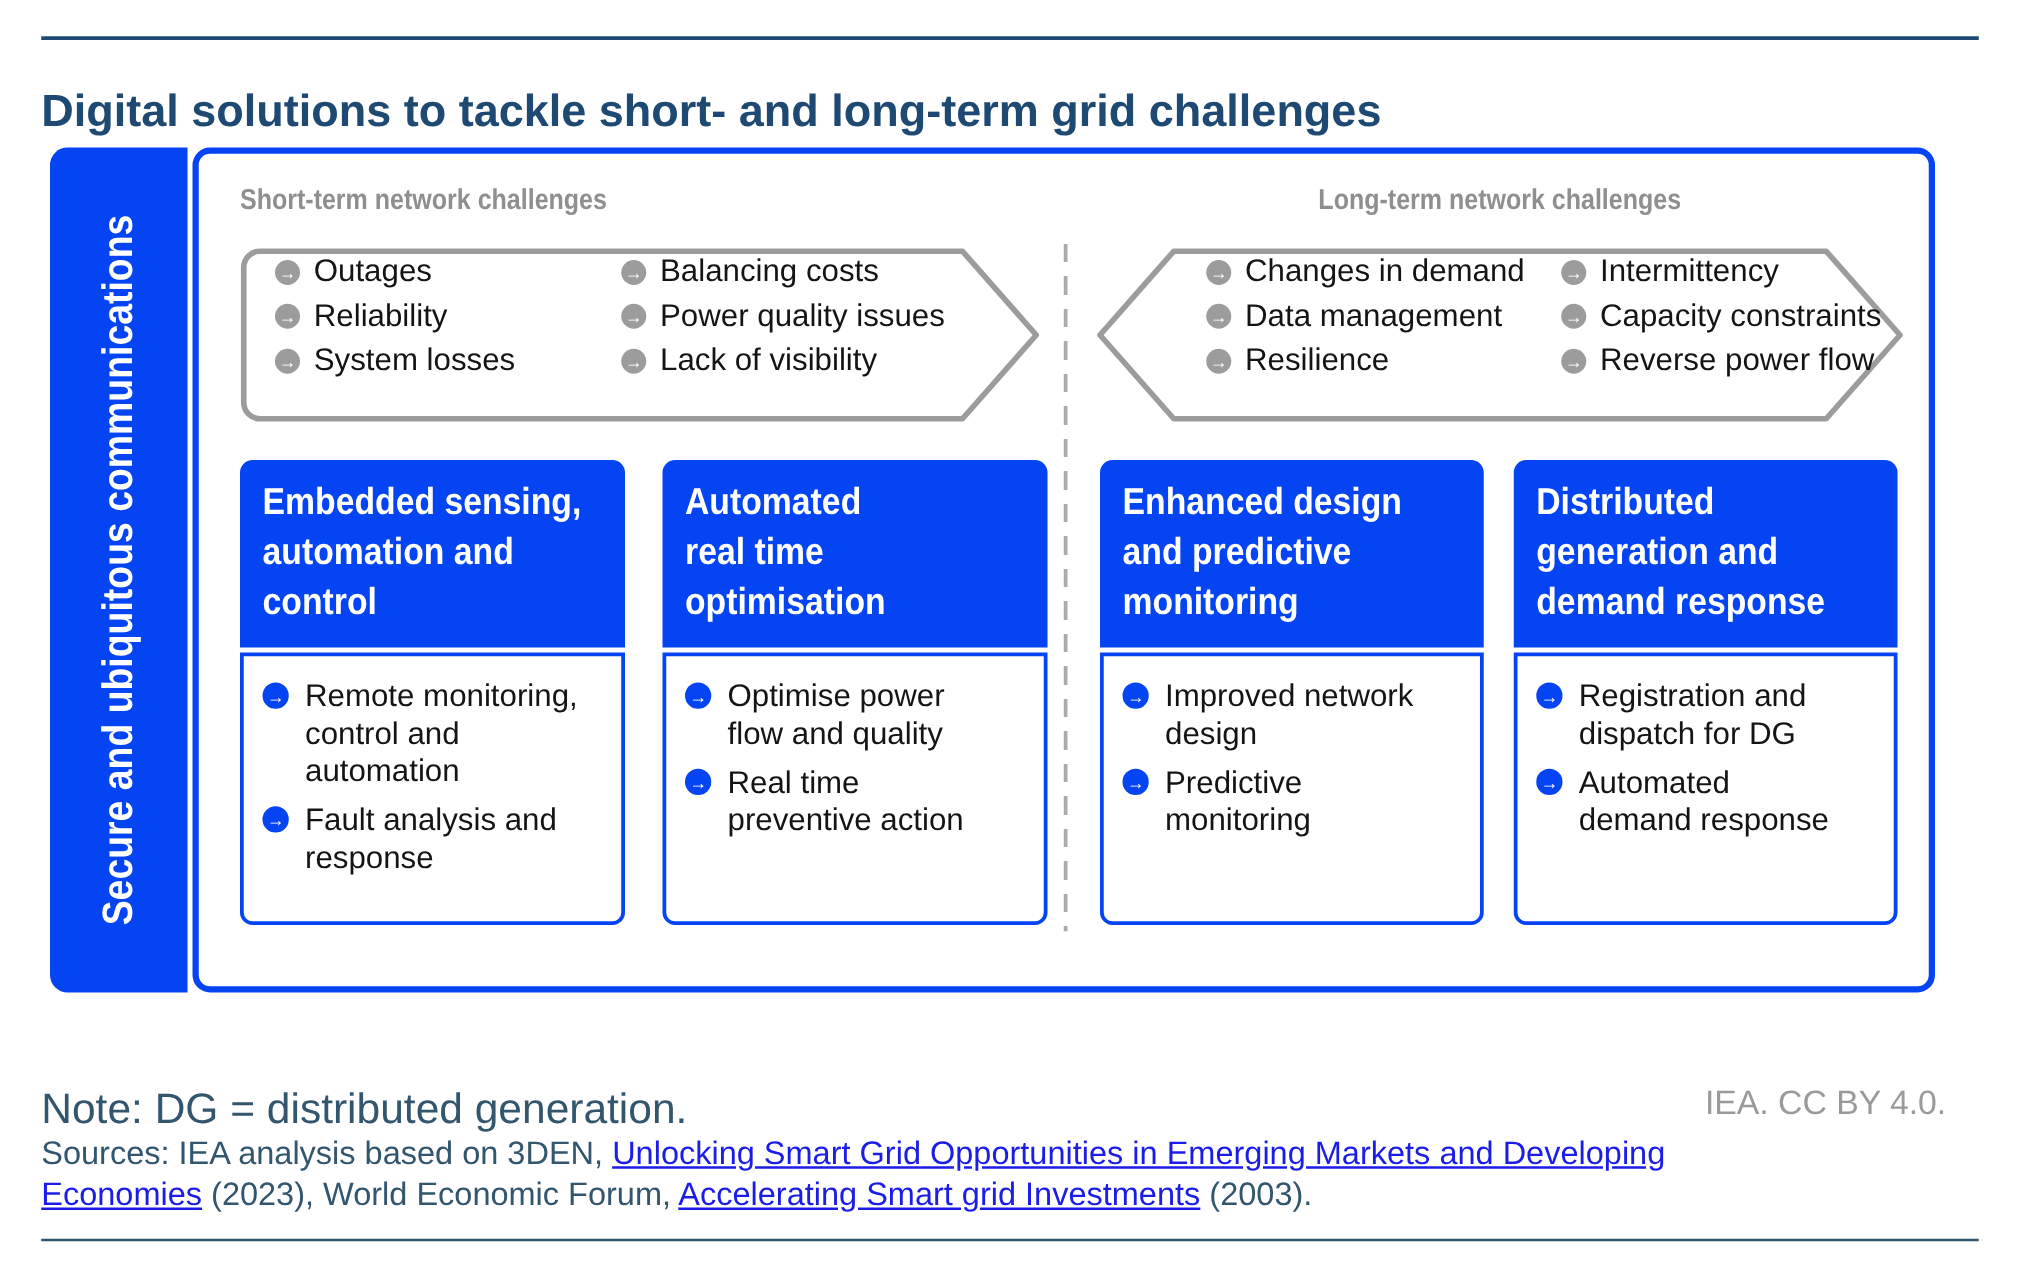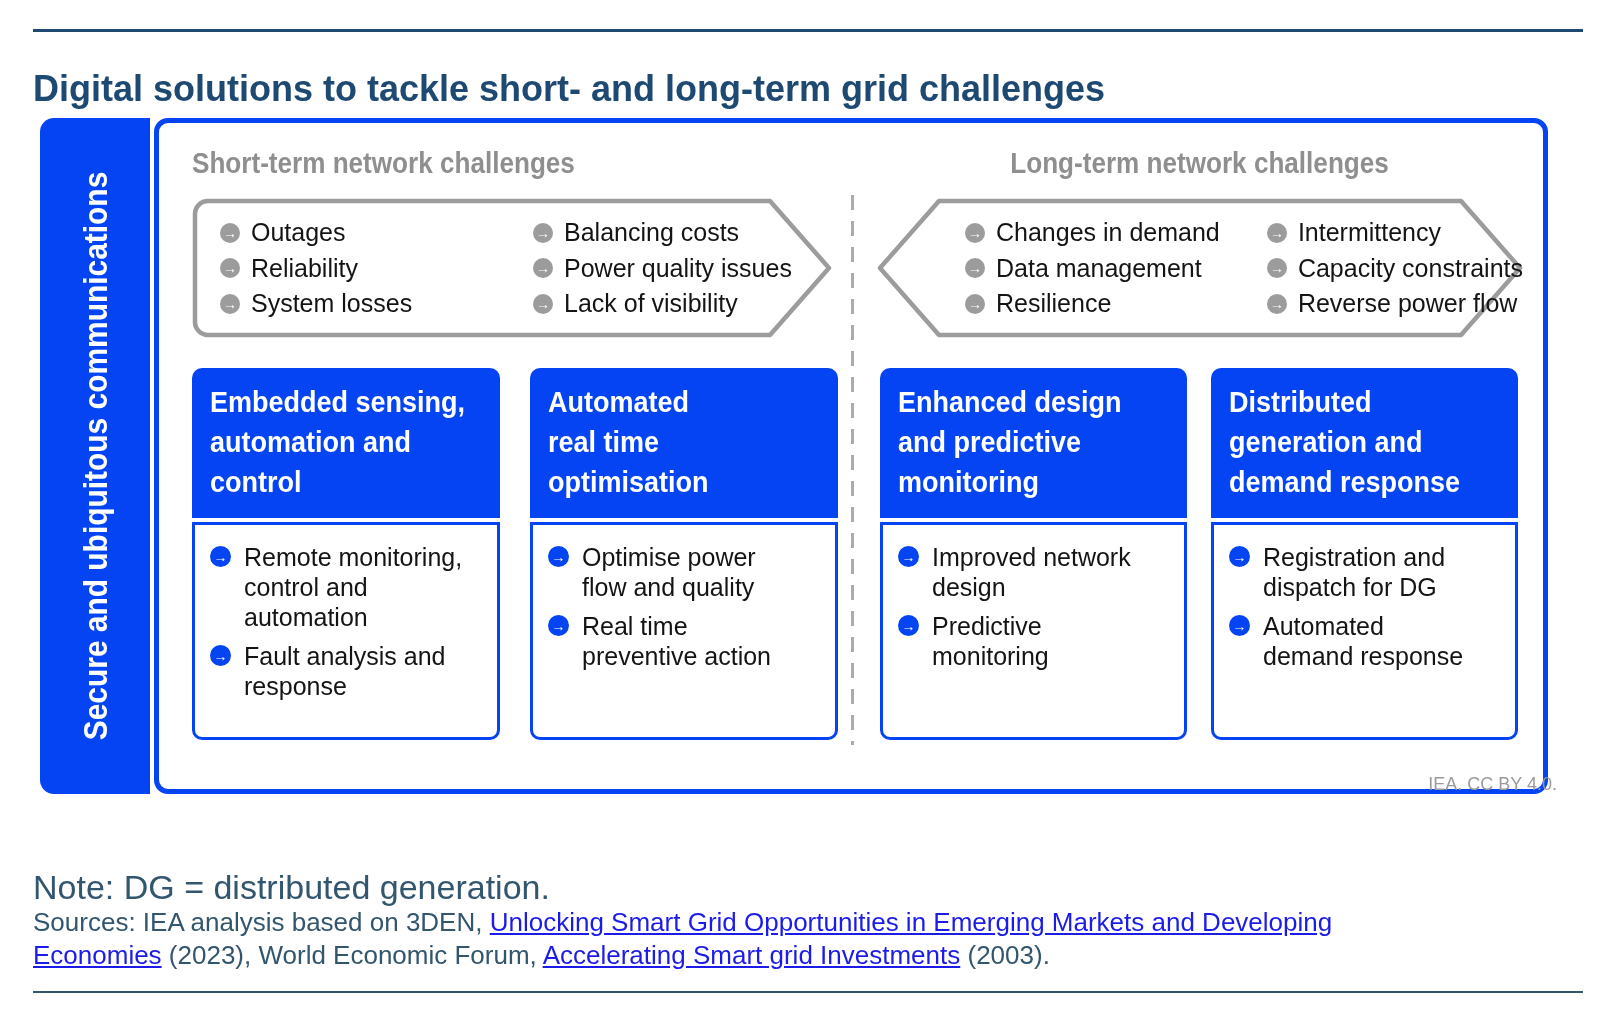--- a/index.html
+++ b/index.html
@@ -30,33 +30,33 @@
     white-space:nowrap; color:#ffffff; font-weight:bold; font-size:34px;
   }
 
   .panel {
     position:absolute; left:114px; top:0; width:1394px; height:676px;
     background:#ffffff; border:5px solid #0444F2; border-radius:14px;
     box-sizing:border-box;
   }
 
   .section-heading {
-    position:absolute; top:28px; font-size:30px; font-weight:bold; color:#8F8F8F;
+    position:absolute; top:28px; font-size:23px; font-weight:bold; color:#8F8F8F;
   }
   .cond { display:inline-block; transform:scaleX(0.87); transform-origin:0 50%; white-space:nowrap; }
   .section-heading.short { left:152px; }
   .section-heading.long  { left:837px; width:646px; text-align:center; }
   .section-heading.long .cond { transform-origin:50% 50%; }
 
   
   .chal-box { position:absolute; top:80px; height:140px; }
   .chal-box.short { left:152px; width:640px; }
   .chal-box.long  { left:837px; width:646px; }
   .chal-box svg { position:absolute; left:0; top:0; }
-  .chal-cols { position:absolute; inset:0; display:flex; padding-top:17px; box-sizing:border-box;gap:36px; }
+  .chal-cols { position:absolute; inset:0; display:flex; padding-top:2px; box-sizing:border-box; }
   .chal-box.short .chal-cols { padding-left:28px; }
   .chal-box.long  .chal-cols { padding-left:88px; }
   .chal-col { display:flex; flex-direction:column; }
   .chal-box.short .chal-col.c1 { width:277px; }
   .chal-box.long  .chal-col.c1 { width:284px; }
   .chal-item {
     display:flex; align-items:center; gap:11px; height:35.5px;
     font-size:25px; color:#141414; white-space:nowrap;
   }
 
@@ -97,21 +97,21 @@
     background:#ffffff; border:3px solid #0444F2; border-radius:0 0 10px 10px;
     box-sizing:border-box; padding:17px 6px 0 15px;
   }
   .card-bullet { display:flex; gap:13px; margin-bottom:9px; }
   .card-bullet .bdot { margin-top:4px; }
   .card-bullet .txt {
     font-size:25px; line-height:30px; color:#141414; white-space:pre-line;
   }
 
   
-  .license { position:absolute; right:59px; top:774px; font-size:18px; color:#9A9A9A; }
+  .license { position:absolute; right:59px; top:867px; font-size:27px; color:#9A9A9A; }
   .note    { position:absolute; left:33px;  top:868px; font-size:34px; color:#33566F; }
   .sources { position:absolute; left:33px;  top:906px; width:1398px;
              font-size:26px; line-height:33px; color:#33566F; }
   .sources a { color:#1C1CE8; text-decoration:underline; cursor:pointer; }
 </style>
 </head>
 <body>
 
 <div class="rule top"></div>
 

